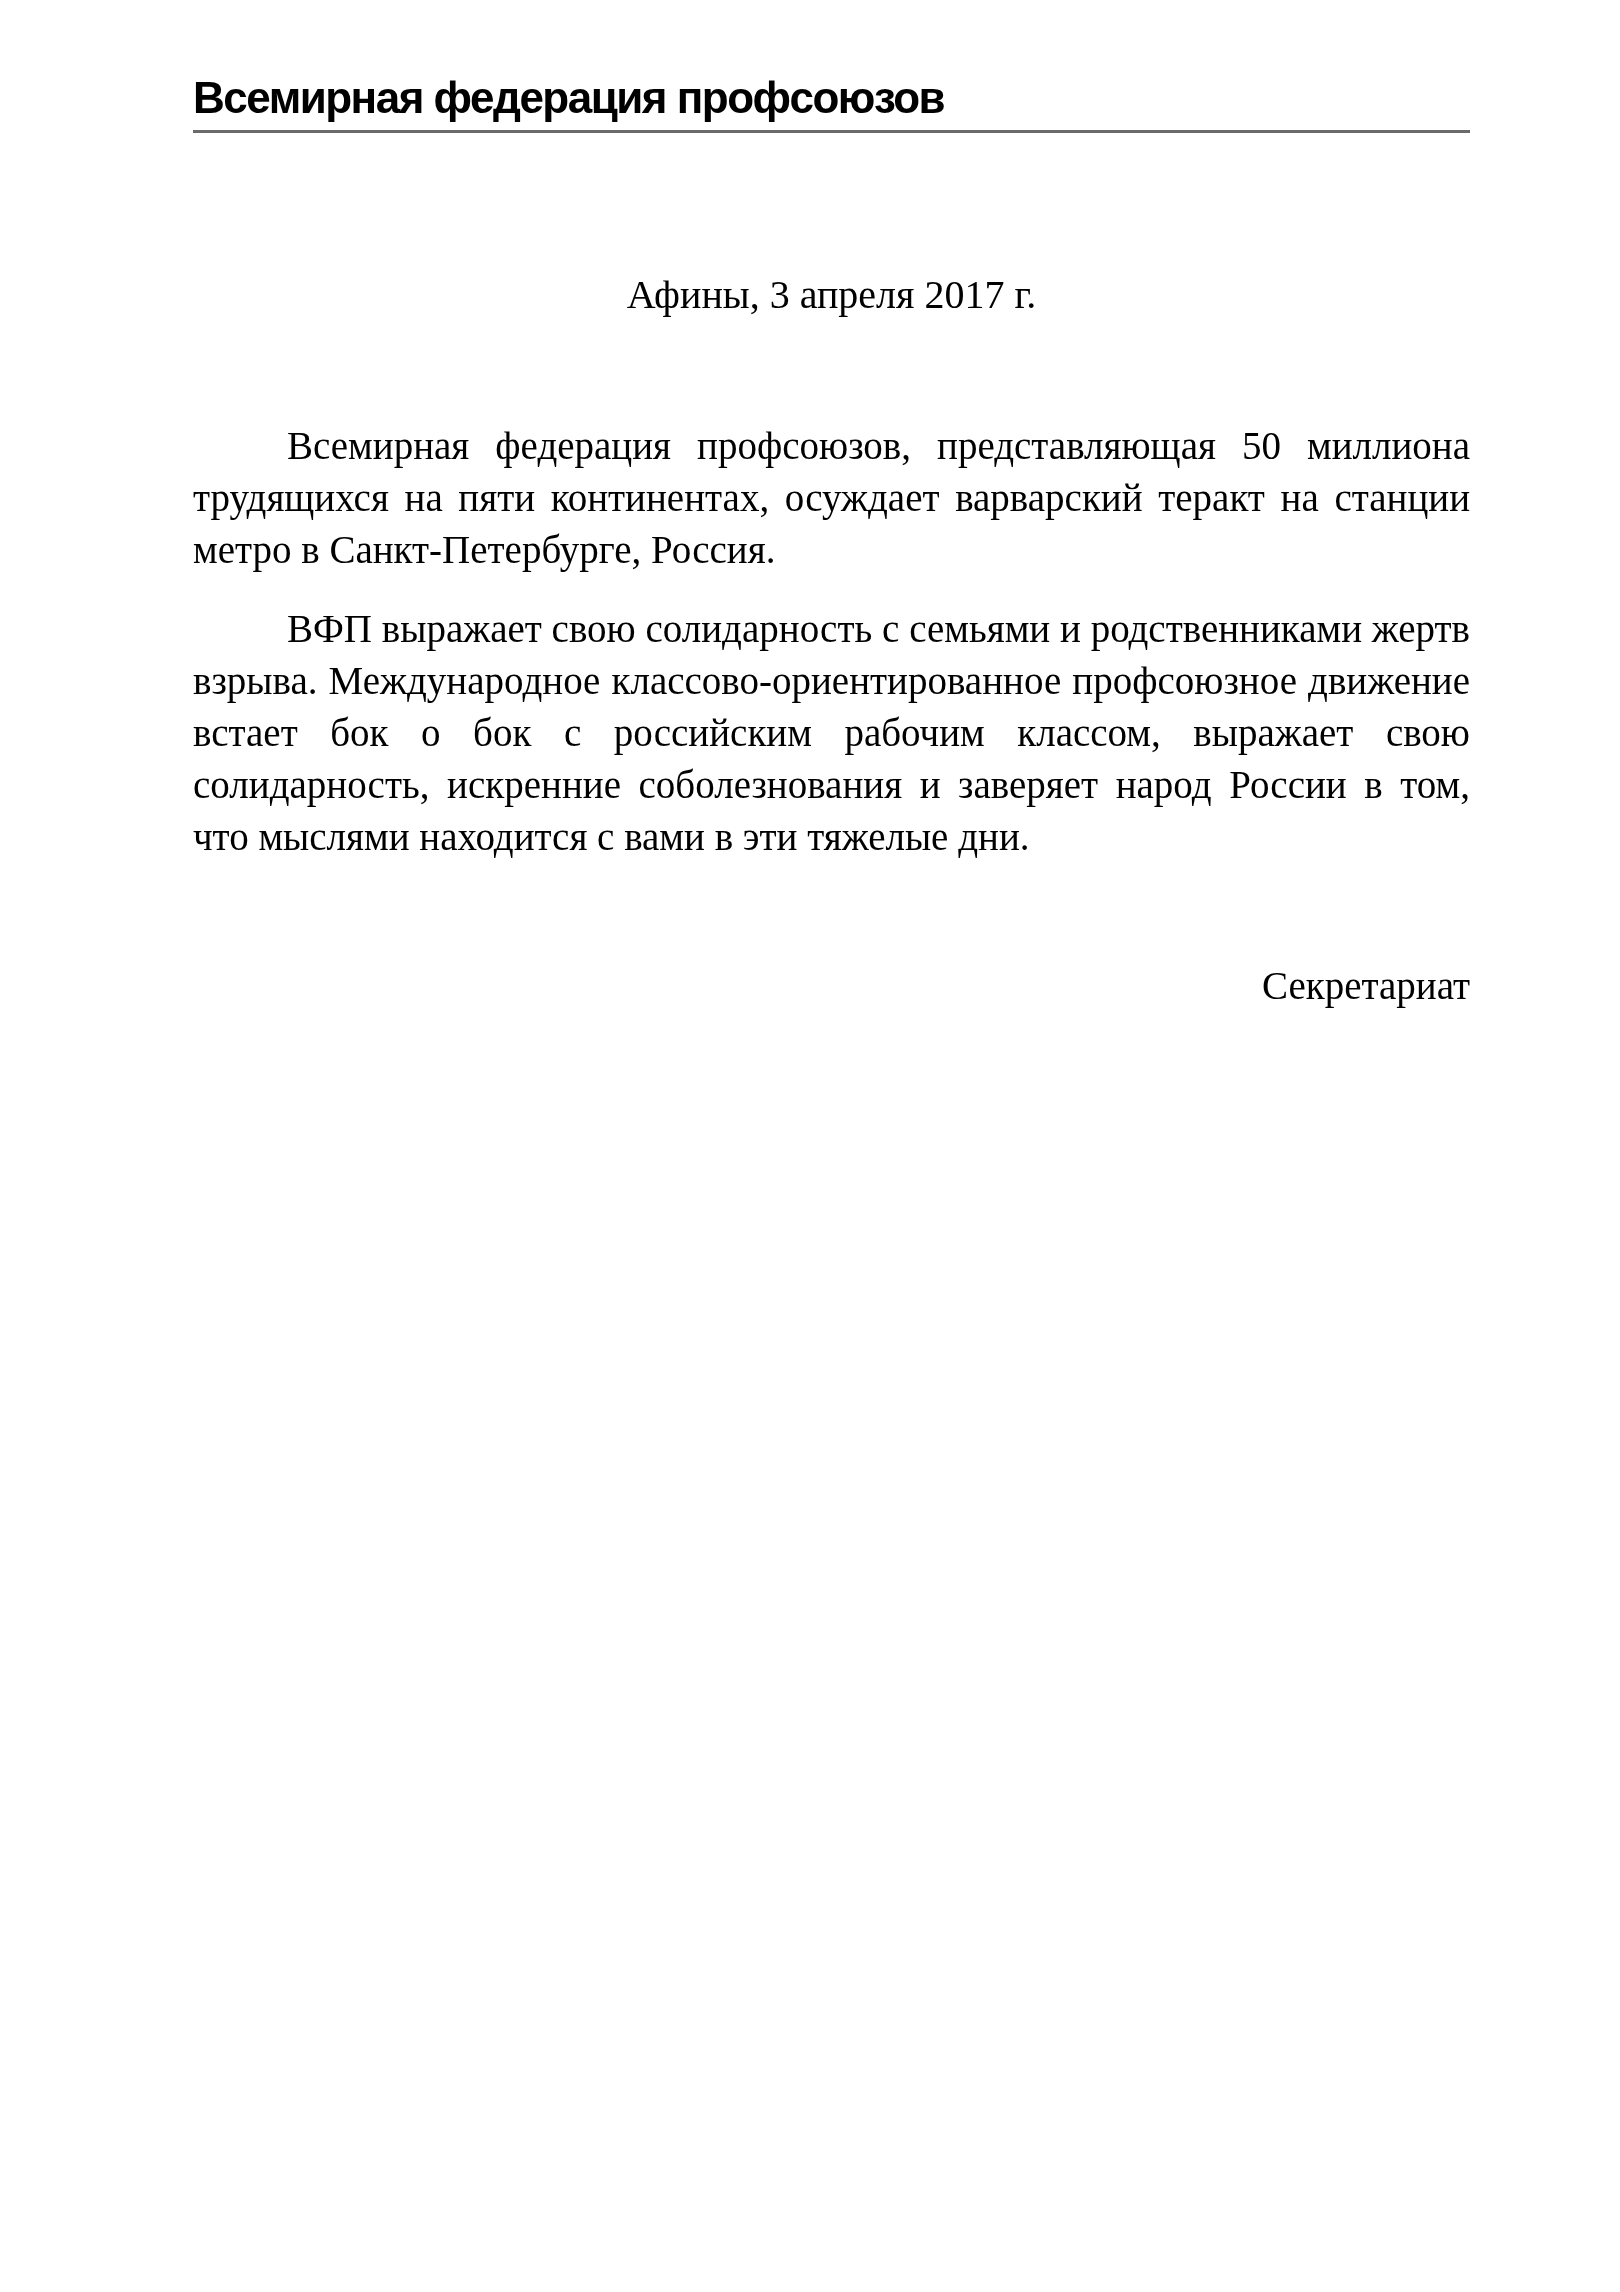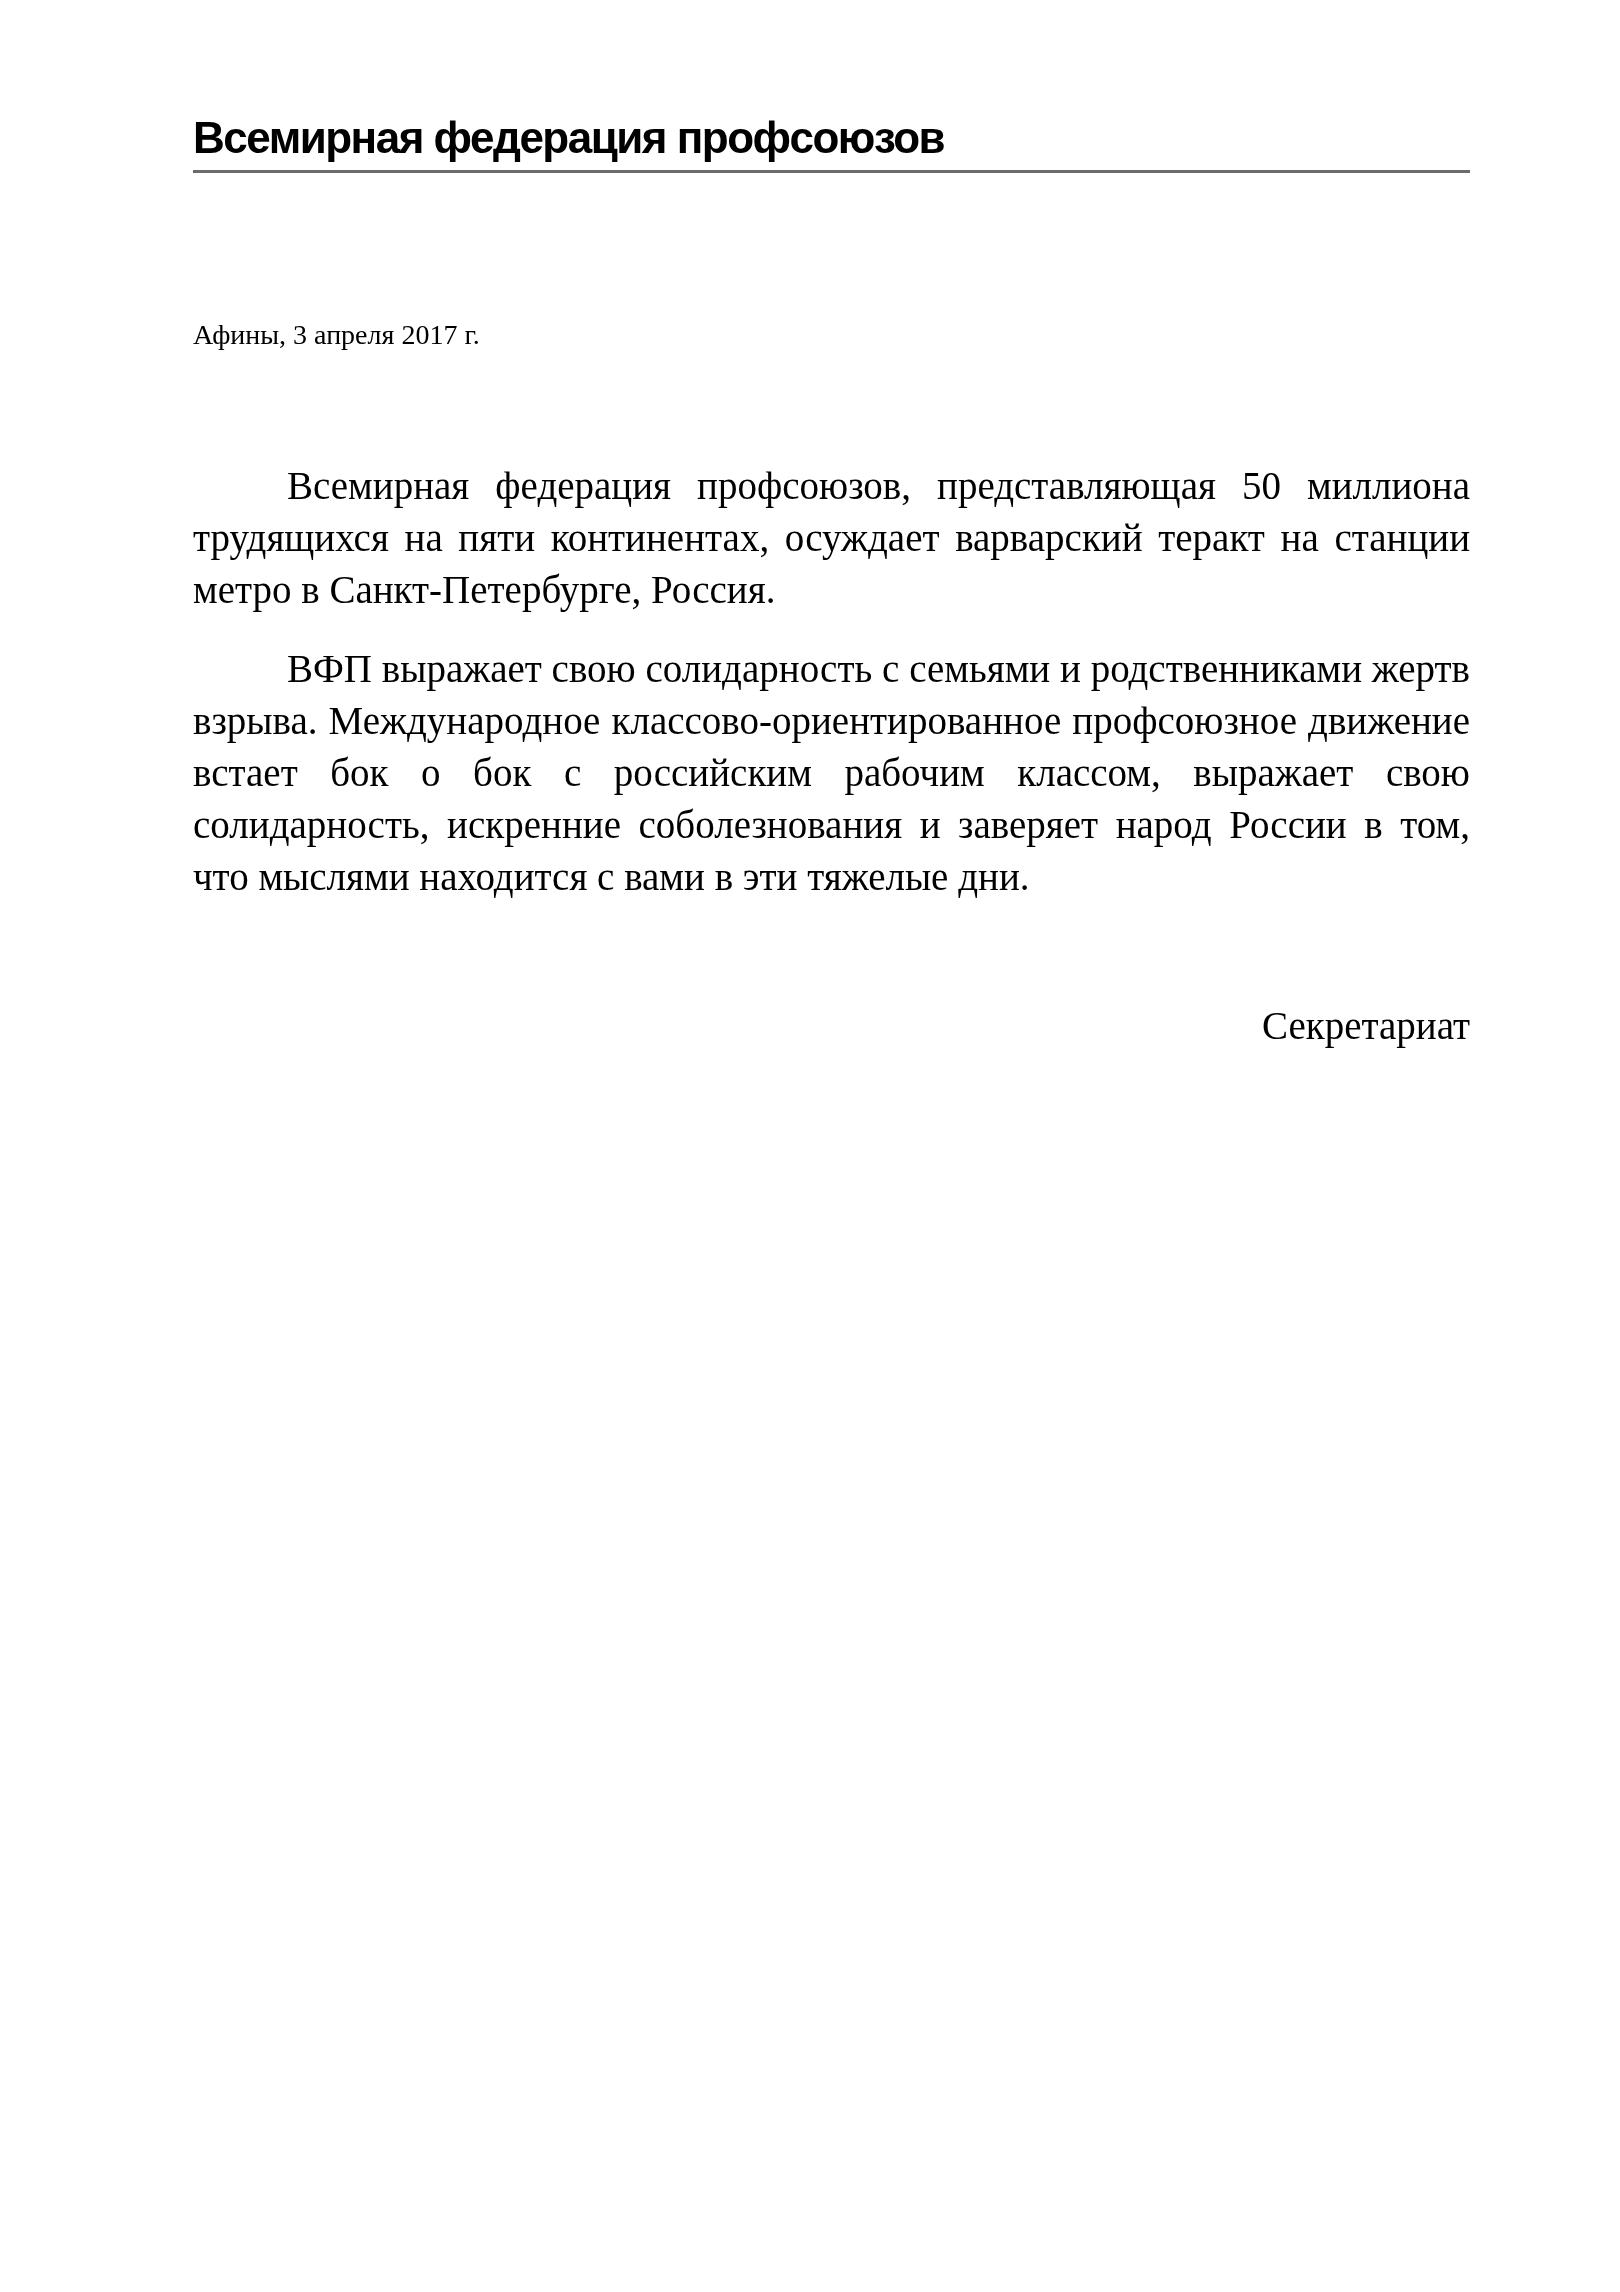--- a/index.html
+++ b/index.html
@@ -15,41 +15,41 @@
       overflow: hidden;
     }
     .page {
       box-sizing: border-box;
       width: 1620px;
       height: 2293px;
       padding: 0 150px 0 193px;
       background: #ffffff;
     }
     .letterhead {
-      padding-top: 112px;
+      padding-top: 72px;
     }
     .org-name {
       font-family: "Liberation Sans", sans-serif;
       font-weight: bold;
       font-size: 44px;
       line-height: 51px;
       letter-spacing: -1.5px;
       color: #000000;
       white-space: nowrap;
     }
     .header-rule {
       height: 2.9px;
       margin-top: 6.9px;
       background: #6b6b6b;
     }
     .date-line {
       margin-top: 135px;
-      font-size: 28px;
+      font-size: 40px;
       line-height: 54px;
-      text-align: left;
+      text-align: center;
     }
     .statement-title {
       margin-top: 127px;
       font-size: 39px;
       line-height: 54px;
       font-weight: bold;
       text-align: center;
       text-decoration: underline;
       text-decoration-thickness: 2px;
       text-underline-offset: 5.9px;

